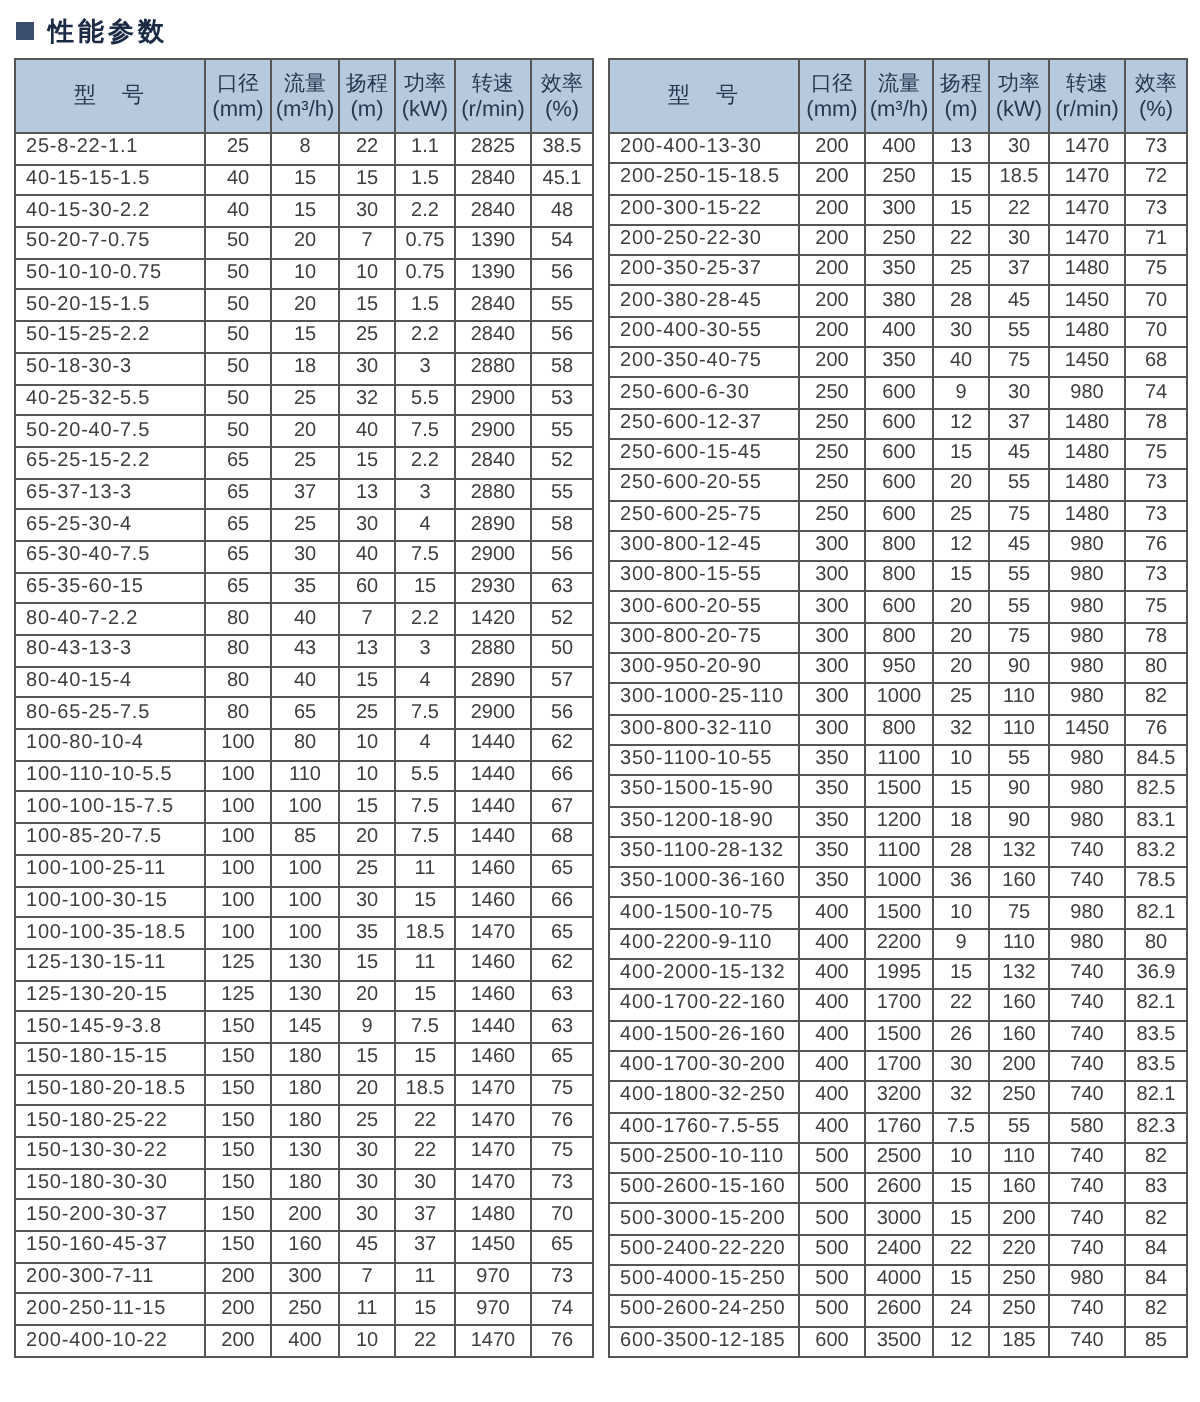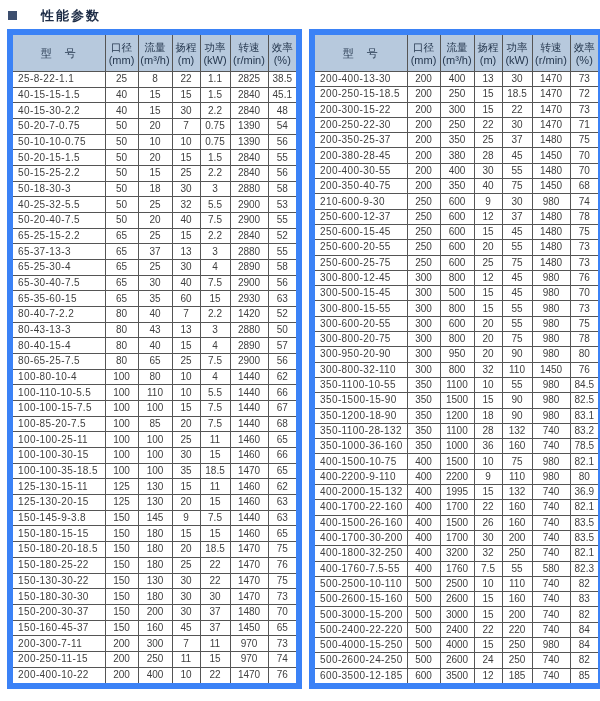--- a/index.html
+++ b/index.html
@@ -13,21 +13,21 @@
   }
   .page {
     box-sizing: border-box;
     width: 600px;
     height: 701px;
     padding: 4px 7px 0 7px;
   }
   .title-row {
     display: flex;
     align-items: center;
-    gap: 24px;
+    gap: 7px;
     height: 21px;
     margin: 1px 0 3px 1px;
   }
   .bullet {
     width: 9px;
     height: 9px;
     background: #3c4e6e;
     flex: 0 0 auto;
   }
   .title {
@@ -38,21 +38,21 @@
   }
   .tables {
     display: flex;
     gap: 7px;
   }
   table.params {
     border-collapse: collapse;
     table-layout: fixed;
     width: 289px;
     flex: 0 0 auto;
-    border: 6px solid #3b82f6;
+    border: 1px solid #3b82f6;
   }
   table.params th, table.params td {
     border: 1px solid #555555;
     padding: 0;
     overflow: hidden;
     white-space: nowrap;
   }
   table.params thead th {
     background: #b7c9dd;
     color: #26384f;
@@ -591,21 +591,21 @@
           <tr>
             <td class="model">200-350-40-75</td>
             <td>200</td>
             <td>350</td>
             <td>40</td>
             <td>75</td>
             <td>1450</td>
             <td>68</td>
           </tr>
           <tr>
-            <td class="model">210-600-9-30</td>
+            <td class="model">250-600-6-30</td>
             <td>250</td>
             <td>600</td>
             <td>9</td>
             <td>30</td>
             <td>980</td>
             <td>74</td>
           </tr>
           <tr>
             <td class="model">250-600-12-37</td>
             <td>250</td>
@@ -645,29 +645,20 @@
           <tr>
             <td class="model">300-800-12-45</td>
             <td>300</td>
             <td>800</td>
             <td>12</td>
             <td>45</td>
             <td>980</td>
             <td>76</td>
           </tr>
           <tr>
-            <td class="model">300-500-15-45</td>
-            <td>300</td>
-            <td>500</td>
-            <td>15</td>
-            <td>45</td>
-            <td>980</td>
-            <td>70</td>
-          </tr>
-          <tr>
             <td class="model">300-800-15-55</td>
             <td>300</td>
             <td>800</td>
             <td>15</td>
             <td>55</td>
             <td>980</td>
             <td>73</td>
           </tr>
           <tr>
             <td class="model">300-600-20-55</td>
@@ -688,20 +679,29 @@
             <td>78</td>
           </tr>
           <tr>
             <td class="model">300-950-20-90</td>
             <td>300</td>
             <td>950</td>
             <td>20</td>
             <td>90</td>
             <td>980</td>
             <td>80</td>
+          </tr>
+          <tr>
+            <td class="model">300-1000-25-110</td>
+            <td>300</td>
+            <td>1000</td>
+            <td>25</td>
+            <td>110</td>
+            <td>980</td>
+            <td>82</td>
           </tr>
           <tr>
             <td class="model">300-800-32-110</td>
             <td>300</td>
             <td>800</td>
             <td>32</td>
             <td>110</td>
             <td>1450</td>
             <td>76</td>
           </tr>

